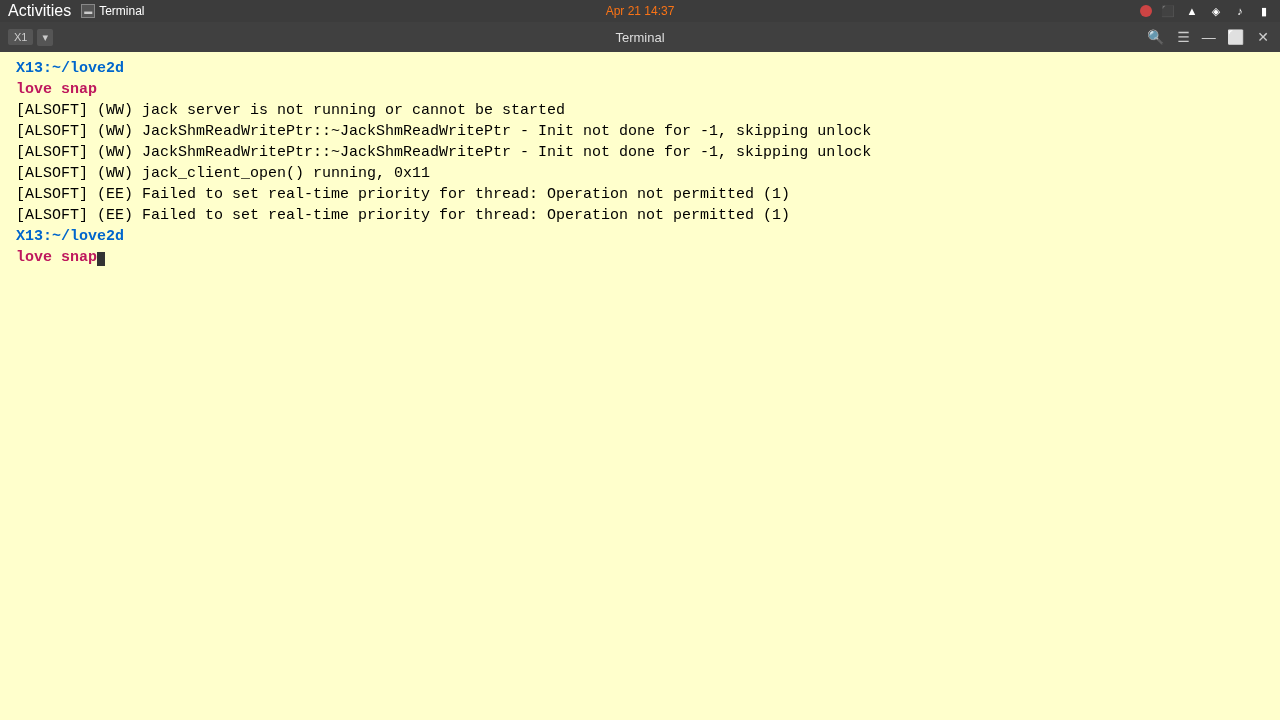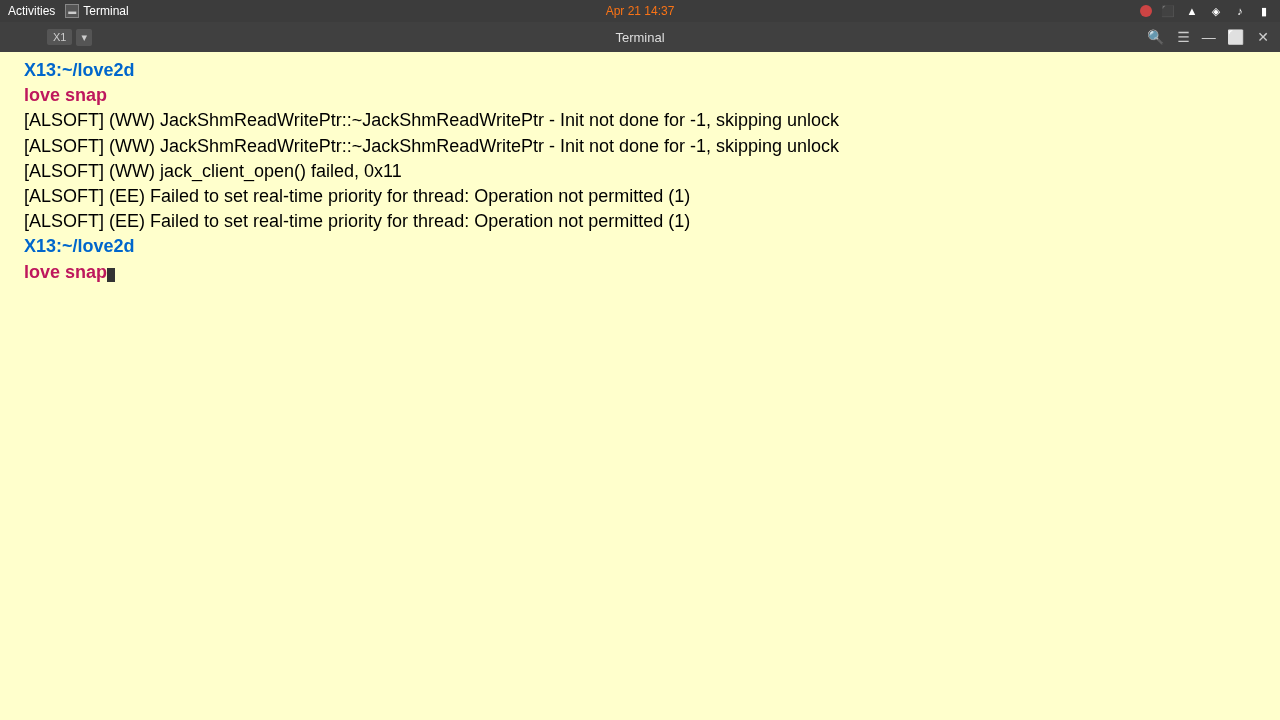--- a/index.html
+++ b/index.html
@@ -15,21 +15,21 @@
       justify-content: space-between;
       padding: 0 8px;
     }
     .system-bar-left {
       display: flex;
       align-items: center;
       gap: 10px;
     }
     .activities-btn {
       color: #fff;
-      font-size: 12px;
+      font-size: 16px;
       cursor: pointer;
     }
     .terminal-indicator {
       display: flex;
       align-items: center;
       gap: 4px;
       color: #fff;
       font-size: 12px;
     }
     .term-icon {
@@ -97,21 +97,20 @@
       gap: 4px;
     }
     .tab-btn {
       background: #555;
       border: none;
       color: #ccc;
       font-size: 11px;
       padding: 2px 6px;
       cursor: pointer;
       border-radius: 2px;
-      margin-left: 39px;
     }
     .tab-arrow {
       background: #555;
       border: none;
       color: #ccc;
       font-size: 11px;
       padding: 2px 5px;
       cursor: pointer;
       border-radius: 2px;
     }
@@ -134,23 +133,23 @@
       font-size: 14px;
       cursor: pointer;
       padding: 0 3px;
       line-height: 1;
     }
 
     
     .terminal-content {
       flex: 1;
       background: #ffffcc;
-      padding: 6px 24px;
-      font-family: Liberation Sans, sans-serif;
-      font-size: 18px;
+      padding: 6px 16px;
+      font-family: Liberation Mono, monospace;
+      font-size: 15px;
       color: #000;
       overflow: auto;
       line-height: 1.4;
     }
     .prompt {
       color: #0066cc;
       font-weight: bold;
     }
     .cmd {
       color: #be185d;
@@ -207,23 +206,24 @@
     </div>
   </div>
 
   <div class="terminal-content">
     <div>
       <span class="prompt">X13:~/love2d</span>
     </div>
     <div>
       <span class="cmd">love snap</span>
     </div>
+    <div class="output-line">[ALSOFT] (WW) jack server is not running or cannot be started</div>
     <div class="output-line">[ALSOFT] (WW) JackShmReadWritePtr::~JackShmReadWritePtr - Init not done for -1, skipping unlock</div>
     <div class="output-line">[ALSOFT] (WW) JackShmReadWritePtr::~JackShmReadWritePtr - Init not done for -1, skipping unlock</div>
-    <div class="output-line">[ALSOFT] (WW) jack_client_open() failed, 0x11</div>
+    <div class="output-line">[ALSOFT] (WW) jack_client_open() running, 0x11</div>
     <div class="output-line">[ALSOFT] (EE) Failed to set real-time priority for thread: Operation not permitted (1)</div>
     <div class="output-line">[ALSOFT] (EE) Failed to set real-time priority for thread: Operation not permitted (1)</div>
     <div>
       <span class="prompt">X13:~/love2d</span>
     </div>
     <div>
       <span class="cmd">love snap</span><span class="cursor"></span>
     </div>
   </div>
 </div>

